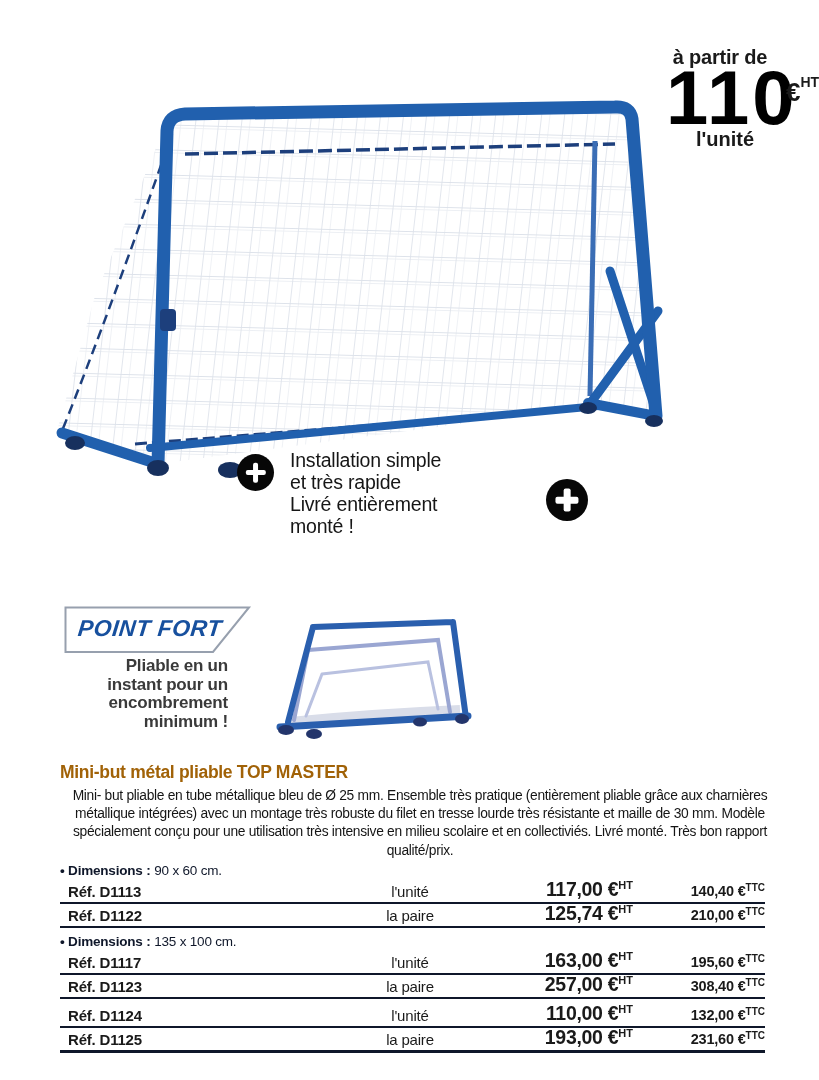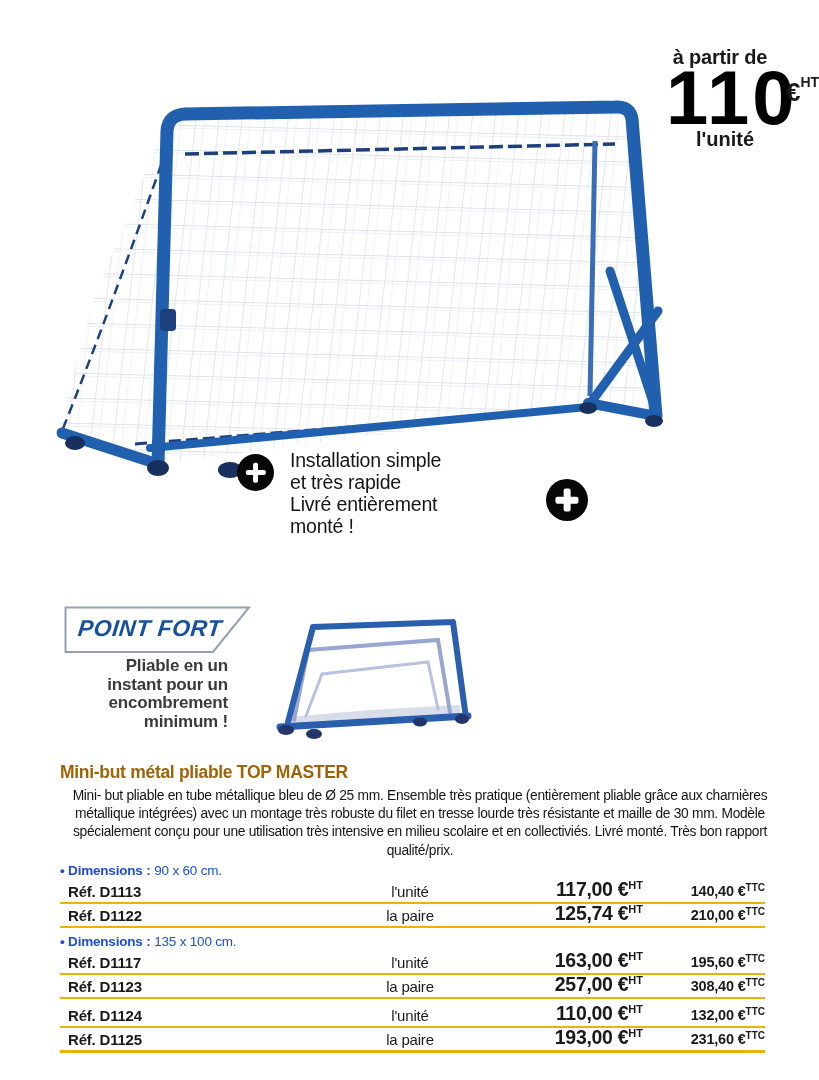--- a/index.html
+++ b/index.html
@@ -37,29 +37,29 @@
     font-size:17px;line-height:18.5px;font-weight:600;color:#3a3a3a;letter-spacing:-0.2px;
   }
   
   .product-title{position:absolute;left:60px;top:746px;font-size:17.5px;font-weight:bold;letter-spacing:-0.3px;color:#a16207;}
   .product-desc{
     position:absolute;left:60px;top:771px;width:720px;
     font-size:13.8px;line-height:18.2px;letter-spacing:-0.3px;color:#151515;text-align:center;
   }
   
   .table-wrap{position:absolute;left:60px;top:846px;width:705px;}
-  .dim-label{height:18px;line-height:18px;font-size:13.5px;color:#1d4ed8;}
+  .dim-label{height:18px;line-height:18px;font-size:13.5px;color:#0f172a;}
   .dim-label .dl{font-weight:bold;letter-spacing:-0.2px;}
   .dim-label .dv{font-weight:normal;letter-spacing:-0.2px;}
   .tgroup{margin-bottom:5px;}
-  .trow{position:relative;height:22px;border-bottom:2px solid #eab308;}
+  .trow{position:relative;height:22px;border-bottom:2px solid #0f172a;}
   .trow.last{border-bottom-width:3px;}
   .trow .ref{position:absolute;left:8px;bottom:2px;font-size:15px;font-weight:bold;letter-spacing:-0.2px;}
   .trow .unit{position:absolute;left:285px;bottom:2px;width:130px;text-align:center;font-size:15px;letter-spacing:-0.2px;}
-  .trow .ht{position:absolute;right:122px;bottom:1px;white-space:nowrap;}
+  .trow .ht{position:absolute;right:132px;bottom:1px;white-space:nowrap;}
   .trow .ht .amt{font-size:19.5px;font-weight:bold;letter-spacing:-0.3px;}
   .trow .ht .sup{font-size:11px;font-weight:bold;vertical-align:7px;}
   .trow .ttc{position:absolute;right:0;bottom:2px;white-space:nowrap;}
   .trow .ttc .amt{font-size:14.5px;font-weight:bold;letter-spacing:-0.2px;}
   .trow .ttc .sup{font-size:10px;font-weight:bold;vertical-align:5px;}
   b,sup{font-style:normal;}
   .bottom-smudge{position:absolute;left:120px;top:1073px;width:500px;height:6px;background:#f3f3f3;}
 </style>
 </head>
 <body>

